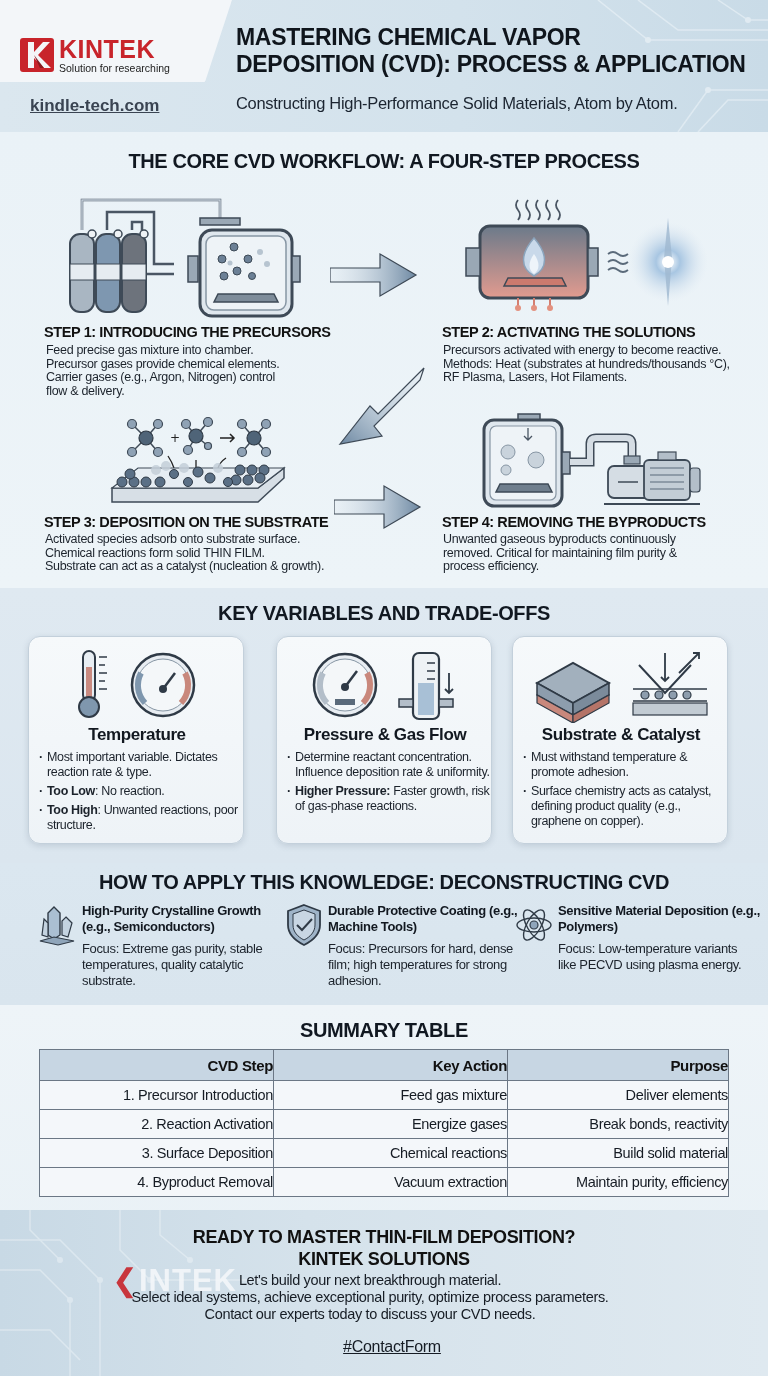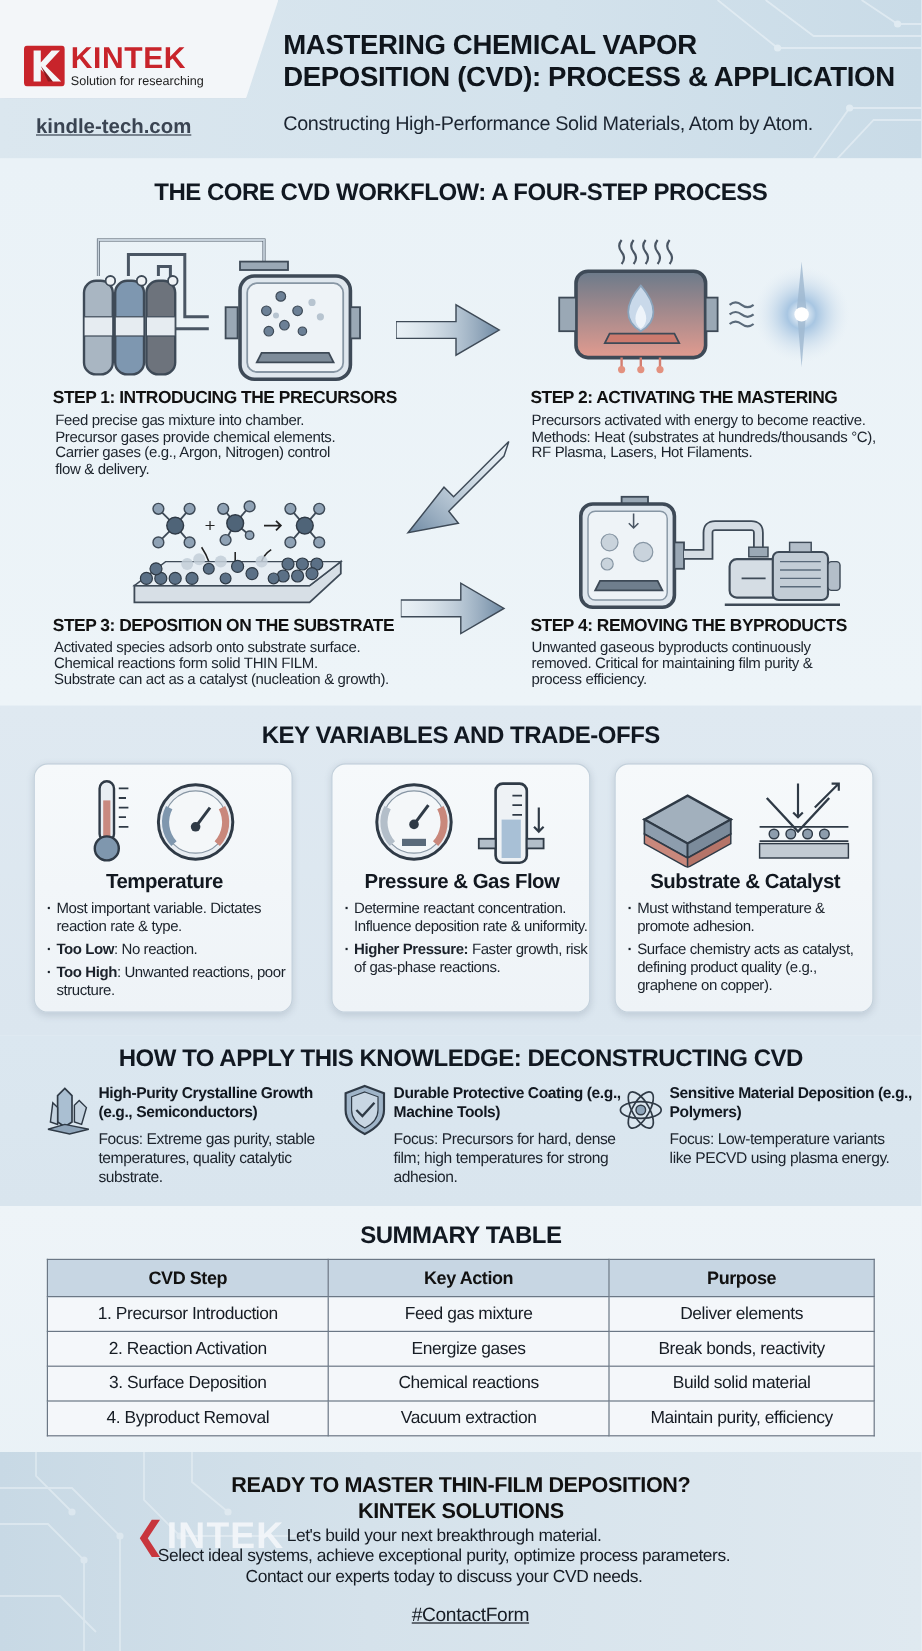--- a/index.html
+++ b/index.html
@@ -90,21 +90,21 @@
   
   .summary {
     position: absolute; left: 0; top: 1005px; width: 768px; height: 260px;
     background: linear-gradient(180deg, #eef4f8 0%, #e9f1f6 100%);
   }
   table.sum {
     position: absolute; left: 39px; top: 44px; width: 690px;
     border-collapse: collapse; background: #f4f7fa;
   }
   table.sum th, table.sum td {
-    border: 1px solid #6b7785; text-align: center; letter-spacing: -0.35px;
+    border: 1px solid #6b7785; text-align: right; letter-spacing: -0.35px;
   }
   table.sum th { background: #c7d6e3; height: 31px; font-size: 15px; font-weight: 700; color: #111; }
   table.sum td { height: 29px; font-size: 14.5px; color: #161c24; }
 
   
   .cta {
     position: absolute; left: 0; top: 1210px; width: 768px; height: 166px;
     background: linear-gradient(90deg, #c8d9e5 0%, #d5e2eb 40%, #dfe9f0 100%);
     overflow: hidden;
   }
@@ -263,21 +263,21 @@
   </svg>
 
   <div class="step-title" style="left:44px; top:192px;">STEP 1: INTRODUCING THE PRECURSORS</div>
   <div class="step-body" style="left:46px; top:212px;">
     <div>Feed precise gas mixture into chamber.</div>
     <div>Precursor gases provide chemical elements.</div>
     <div>Carrier gases (e.g., Argon, Nitrogen) control</div>
     <div>flow &amp; delivery.</div>
   </div>
 
-  <div class="step-title" style="left:442px; top:192px;">STEP 2: ACTIVATING THE MASTERING</div>
+  <div class="step-title" style="left:442px; top:192px;">STEP 2: ACTIVATING THE SOLUTIONS</div>
   <div class="step-body" style="left:443px; top:212px;">
     <div>Precursors activated with energy to become reactive.</div>
     <div>Methods: Heat (substrates at hundreds/thousands °C),</div>
     <div>RF Plasma, Lasers, Hot Filaments.</div>
   </div>
 
   <svg class="illus" style="left:336px; top:232px; width:94px; height:84px;" viewBox="0 0 94 84">
     <defs>
         <linearGradient id="ag2" x1="1" y1="0" x2="0" y2="1">
           <stop offset="0" stop-color="#dde6ee" stop-opacity="0.2"></stop>

